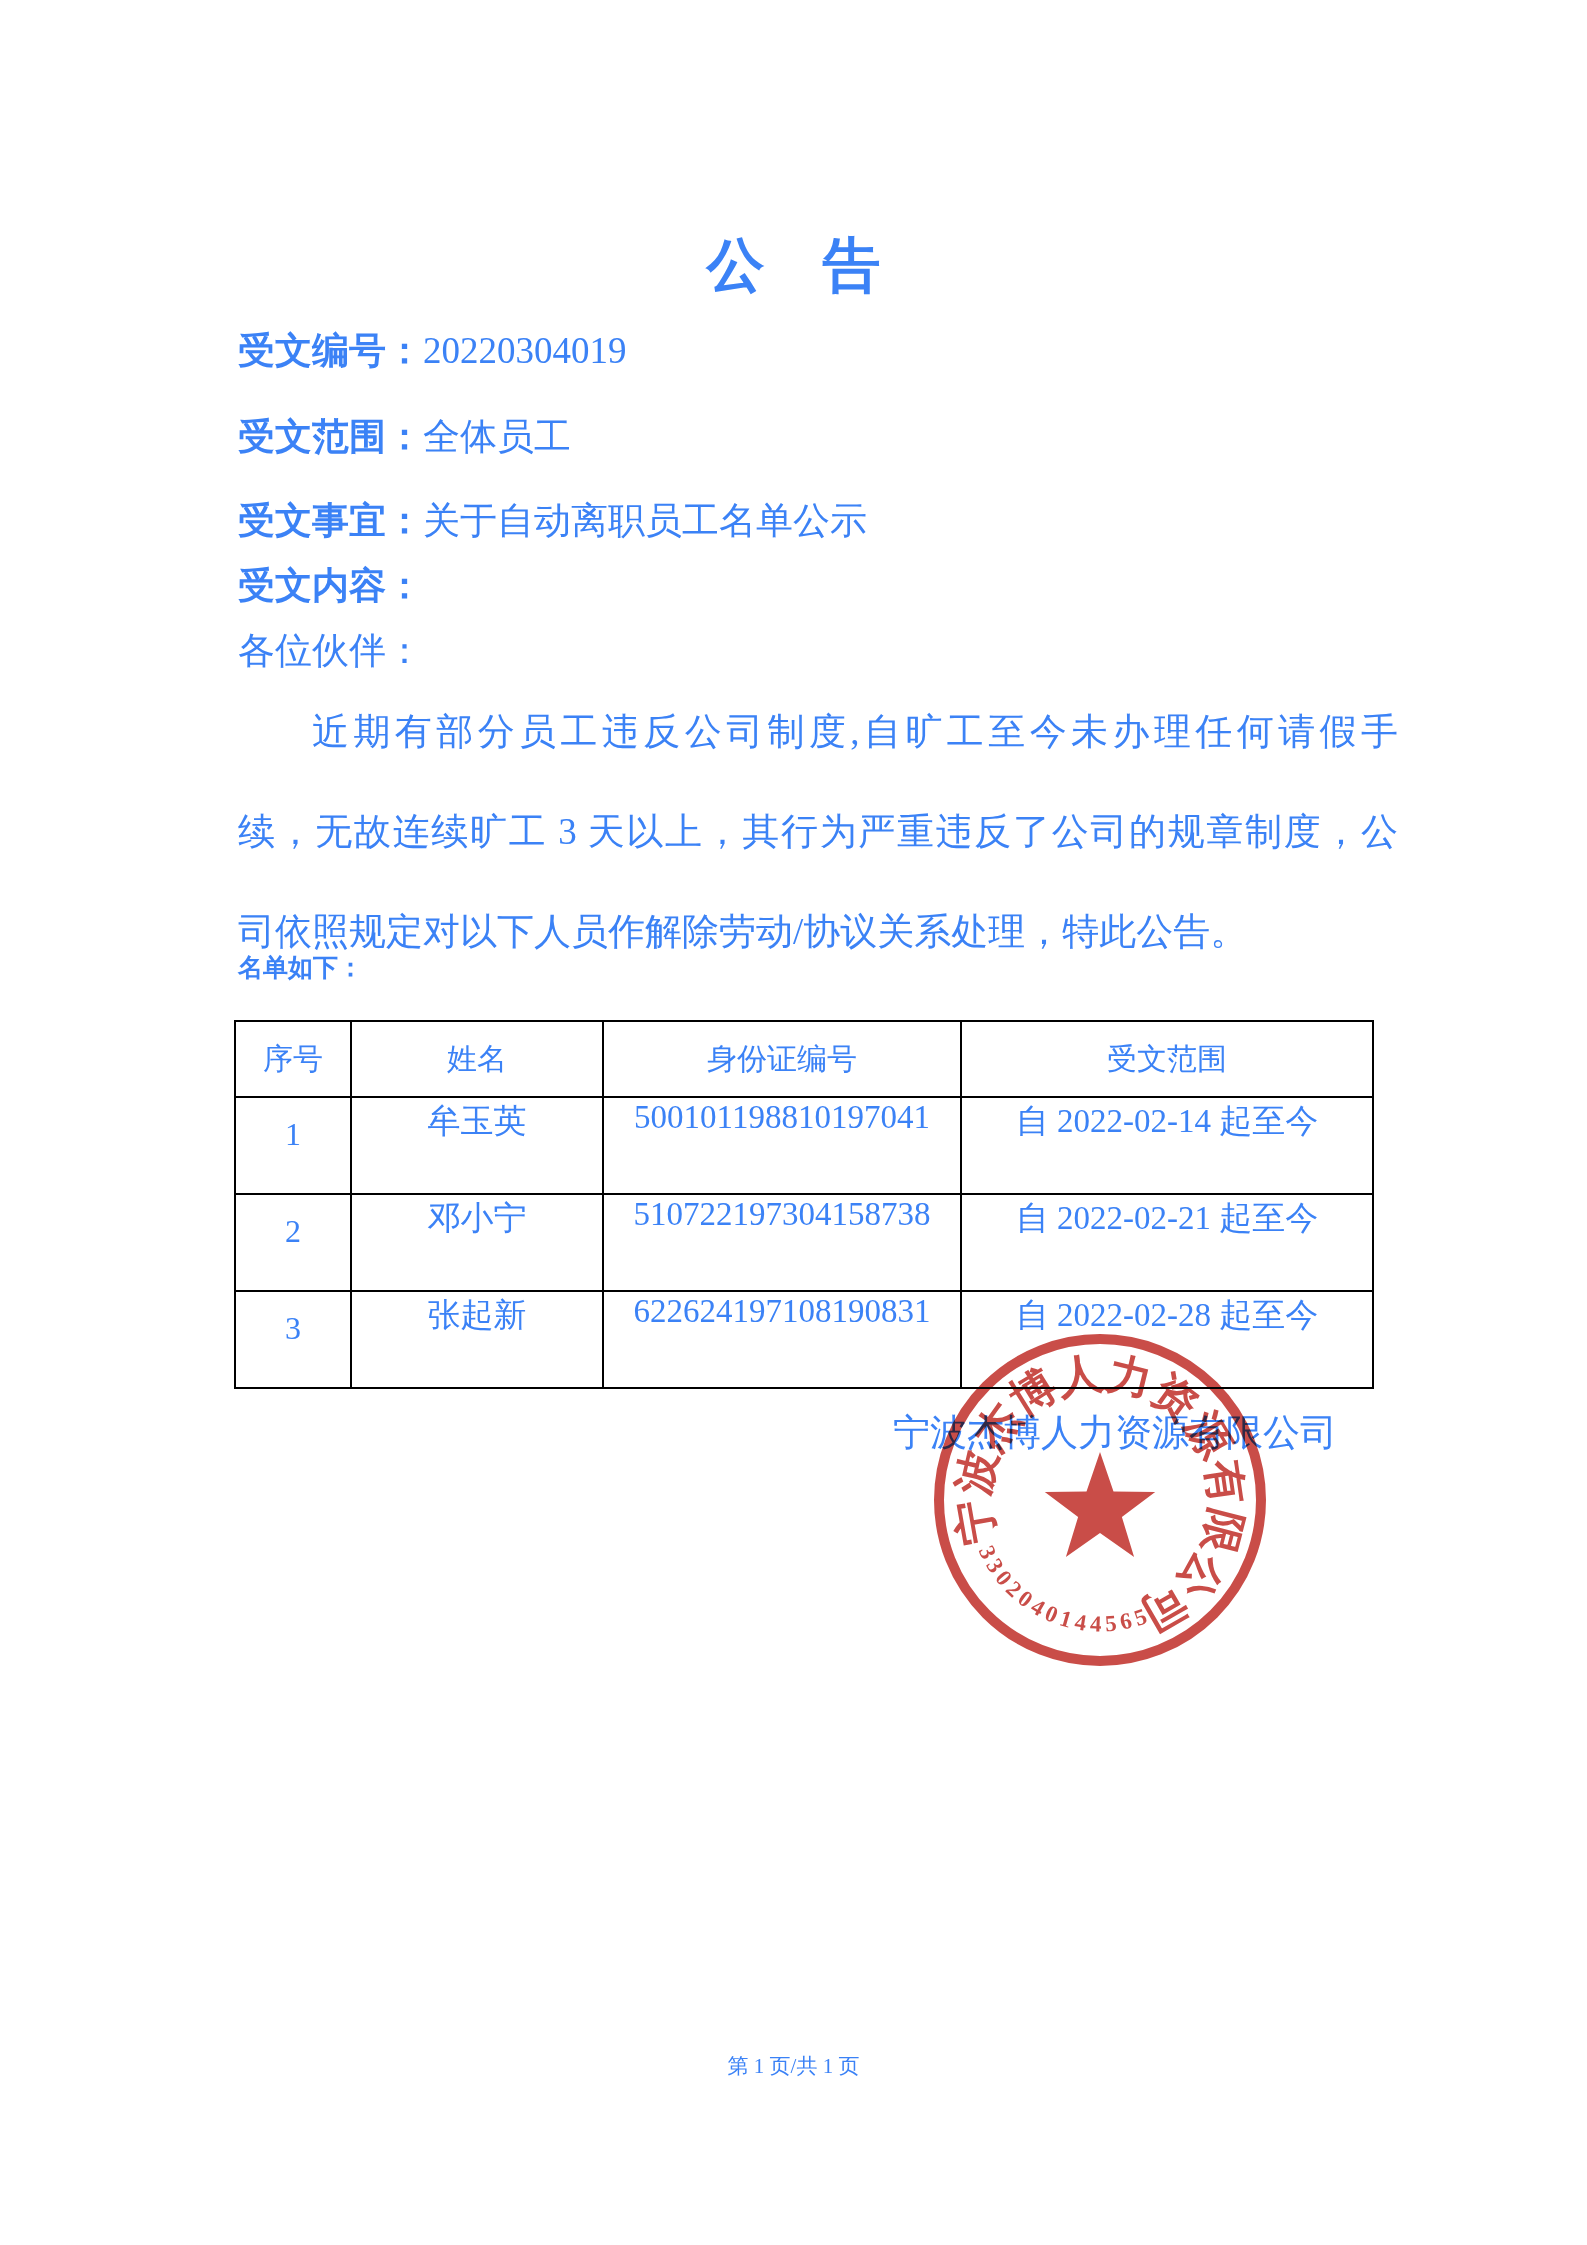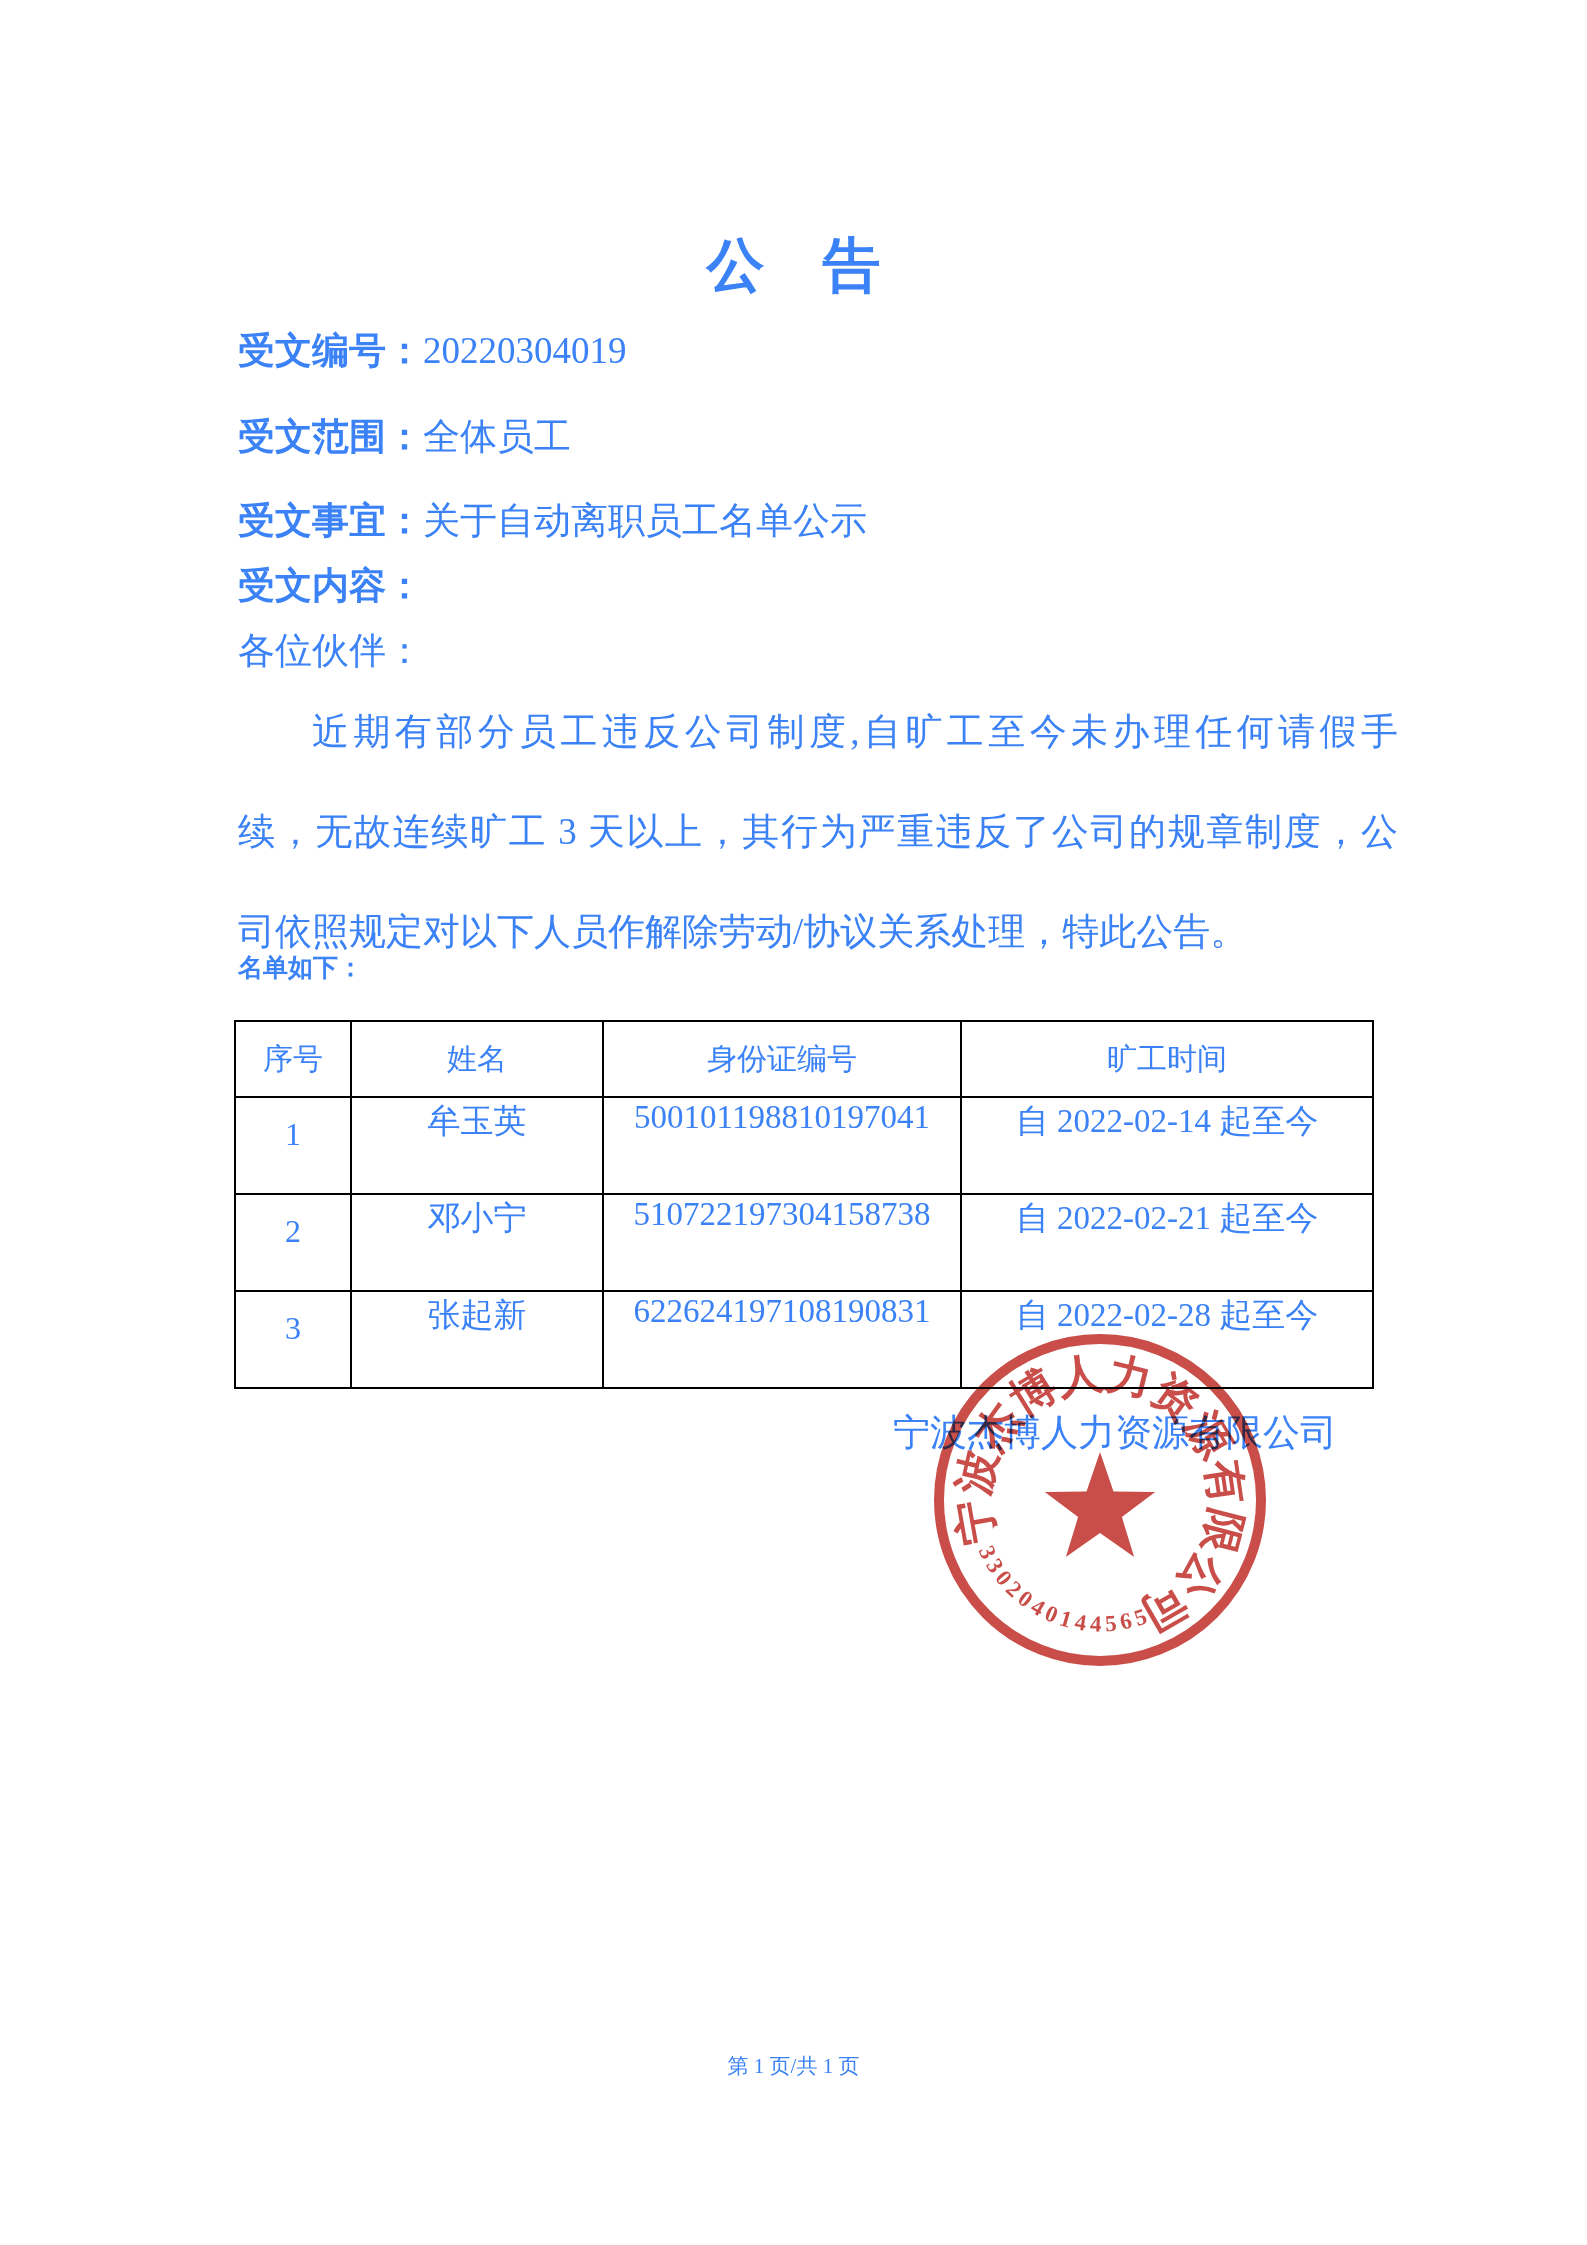--- a/index.html
+++ b/index.html
@@ -112,21 +112,21 @@
       <col style="width:116px">
         <col style="width:252px">
         <col style="width:358px">
         <col style="width:412px">
     </colgroup>
     <thead>
       <tr id="header-row">
           <th>序号</th>
           <th>姓名</th>
           <th>身份证编号</th>
-          <th>旷工时间</th>
+          <th>受文范围</th>
         </tr>
     </thead>
     <tbody id="table-body">
         <tr>
           <td class="col0">1</td>
           <td class="col1">牟玉英</td>
           <td class="col2">500101198810197041</td>
           <td class="col3">自 2022-02-14 起至今</td>
         </tr>
         <tr>

